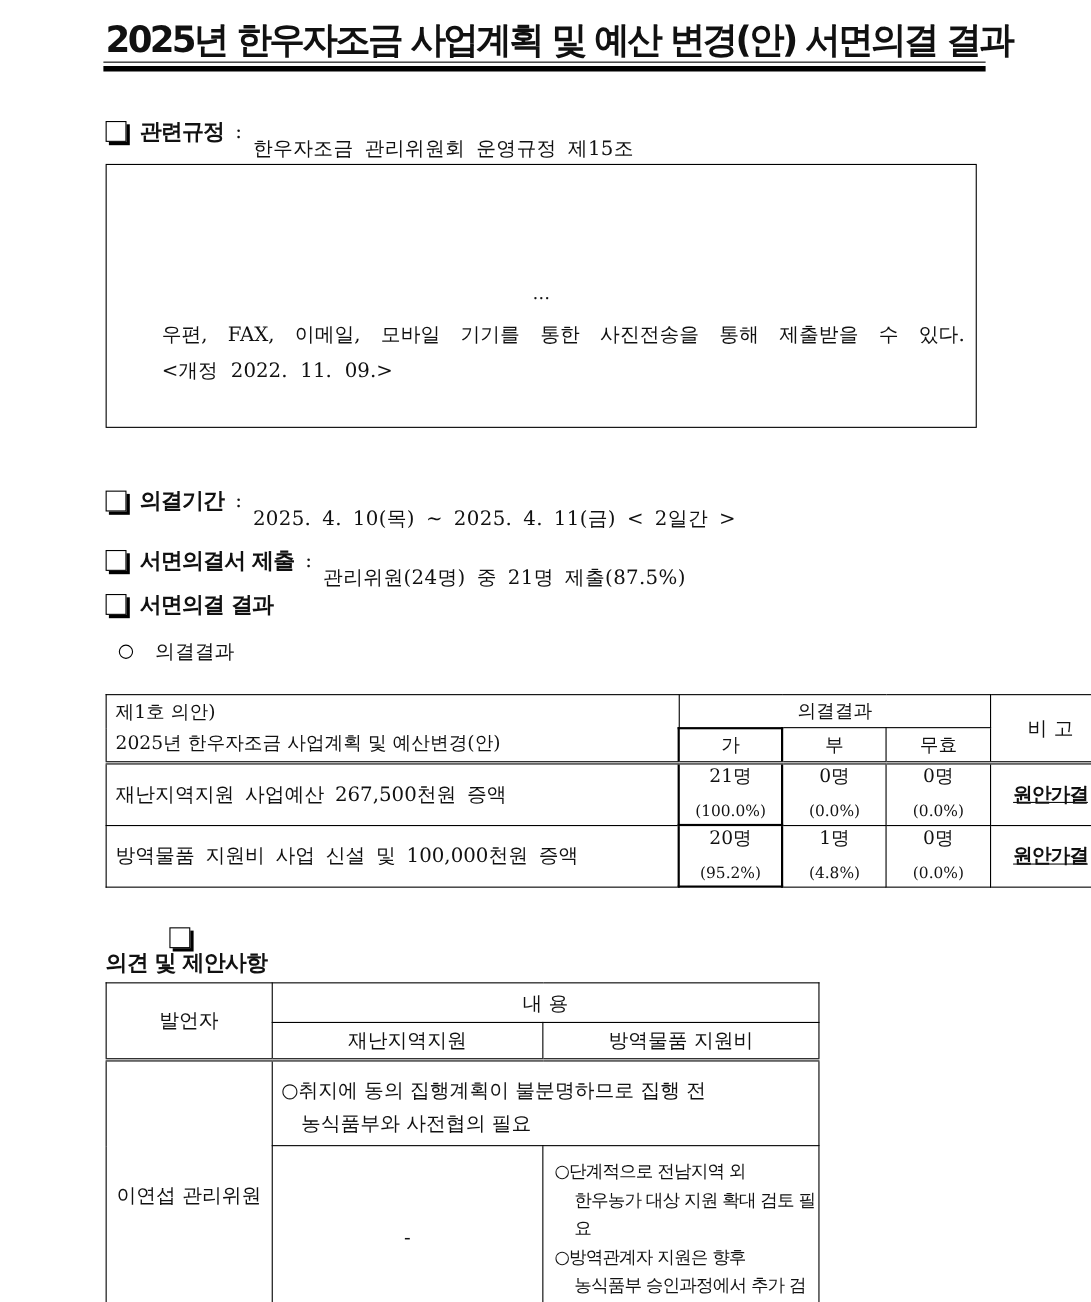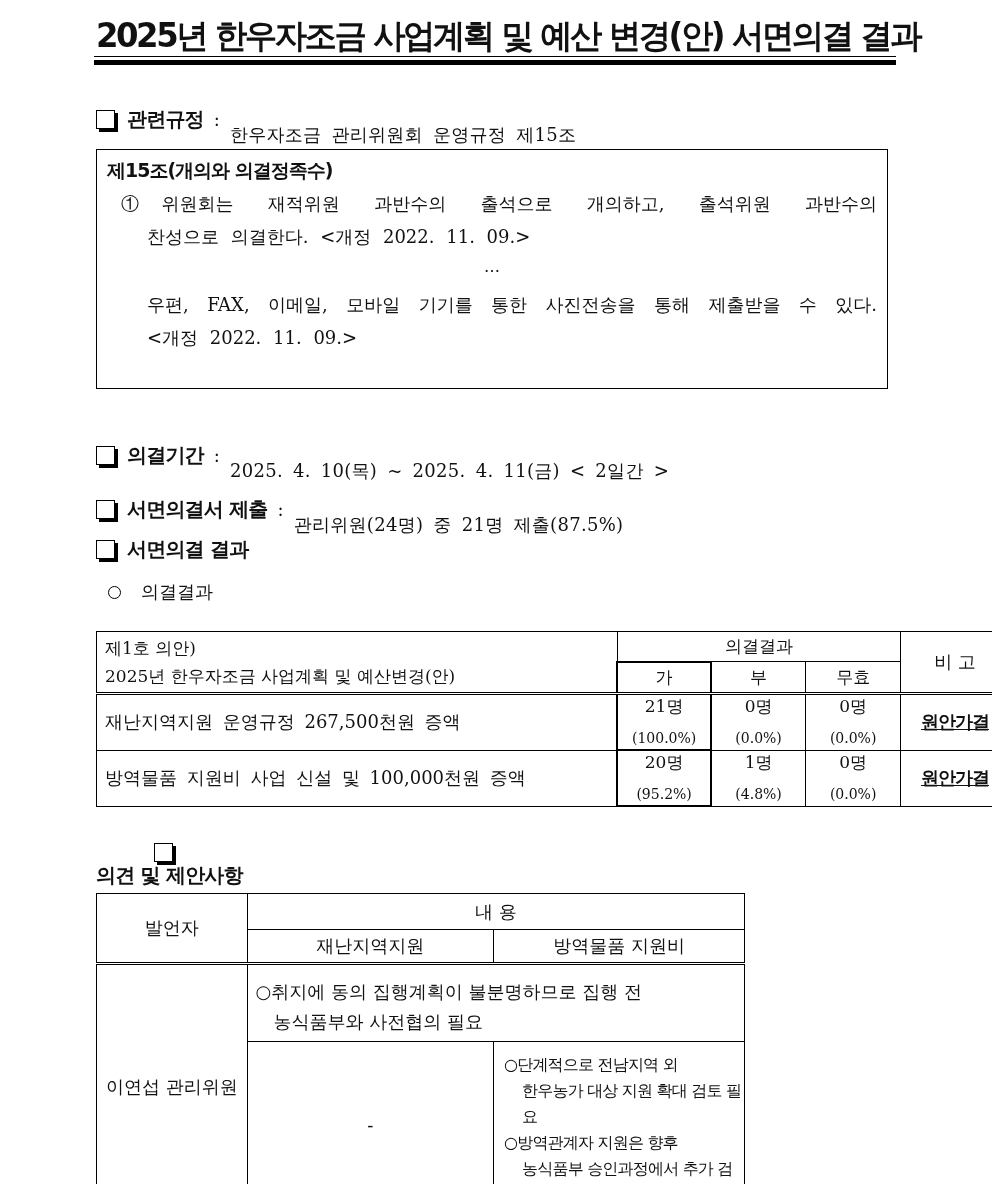--- a/index.html
+++ b/index.html
@@ -52,25 +52,20 @@
 <div class="title-rule"></div>
 
 <div class="sec" style="top:92px;">
   <span class="box"></span>
   <span class="sec-head">관련규정</span>
   <span class="sec-colon">:</span>
   <span class="sec-body">한우자조금 관리위원회 운영규정 제15조</span>
 </div>
 
 <div class="rule-box">
-  <div class="rule-title">제15조(개의와 의결정족수)</div>
-  <div class="rule-para" style="top:37px;">
-    <span>①위원회는 재적위원 과반수의 출석으로 개의하고, 출석위원 과반수의</span>
-    <span class="cont">찬성으로 의결한다. &lt;개정 2022. 11. 09.&gt;</span>
-  </div>
   <div class="ellipsis">…</div>
   <div class="rule-para" style="top:138px;">
     <span class="cont j">우편, FAX, 이메일, 모바일 기기를 통한 사진전송을 통해 제출받을 수 있다.</span>
     <span class="cont">&lt;개정 2022. 11. 09.&gt;</span>
   </div>
 </div>
 
 <div class="sec" style="top:428px;">
   <span class="box"></span>
   <span class="sec-head">의결기간</span>
@@ -110,21 +105,21 @@
     </td>
     <td colspan="3">의결결과</td>
     <td rowspan="2" class="dbl-bottom" style="font-size:18px;">비 고</td>
   </tr>
   <tr style="height:32px;">
     <td class="thick dbl-bottom">가</td>
     <td class="dbl-bottom">부</td>
     <td class="dbl-bottom">무효</td>
   </tr>
   <tr style="height:56px;">
-    <td class="item">재난지역지원 운영규정 267,500천원 증액</td>
+    <td class="item">재난지역지원 사업예산 267,500천원 증액</td>
     <td class="thick">
       <div class="cnt">21명</div>
       <div class="pct">(100.0%)</div>
     </td>
     <td>
       <div class="cnt">0명</div>
       <div class="pct">(0.0%)</div>
     </td>
     <td>
       <div class="cnt">0명</div>

